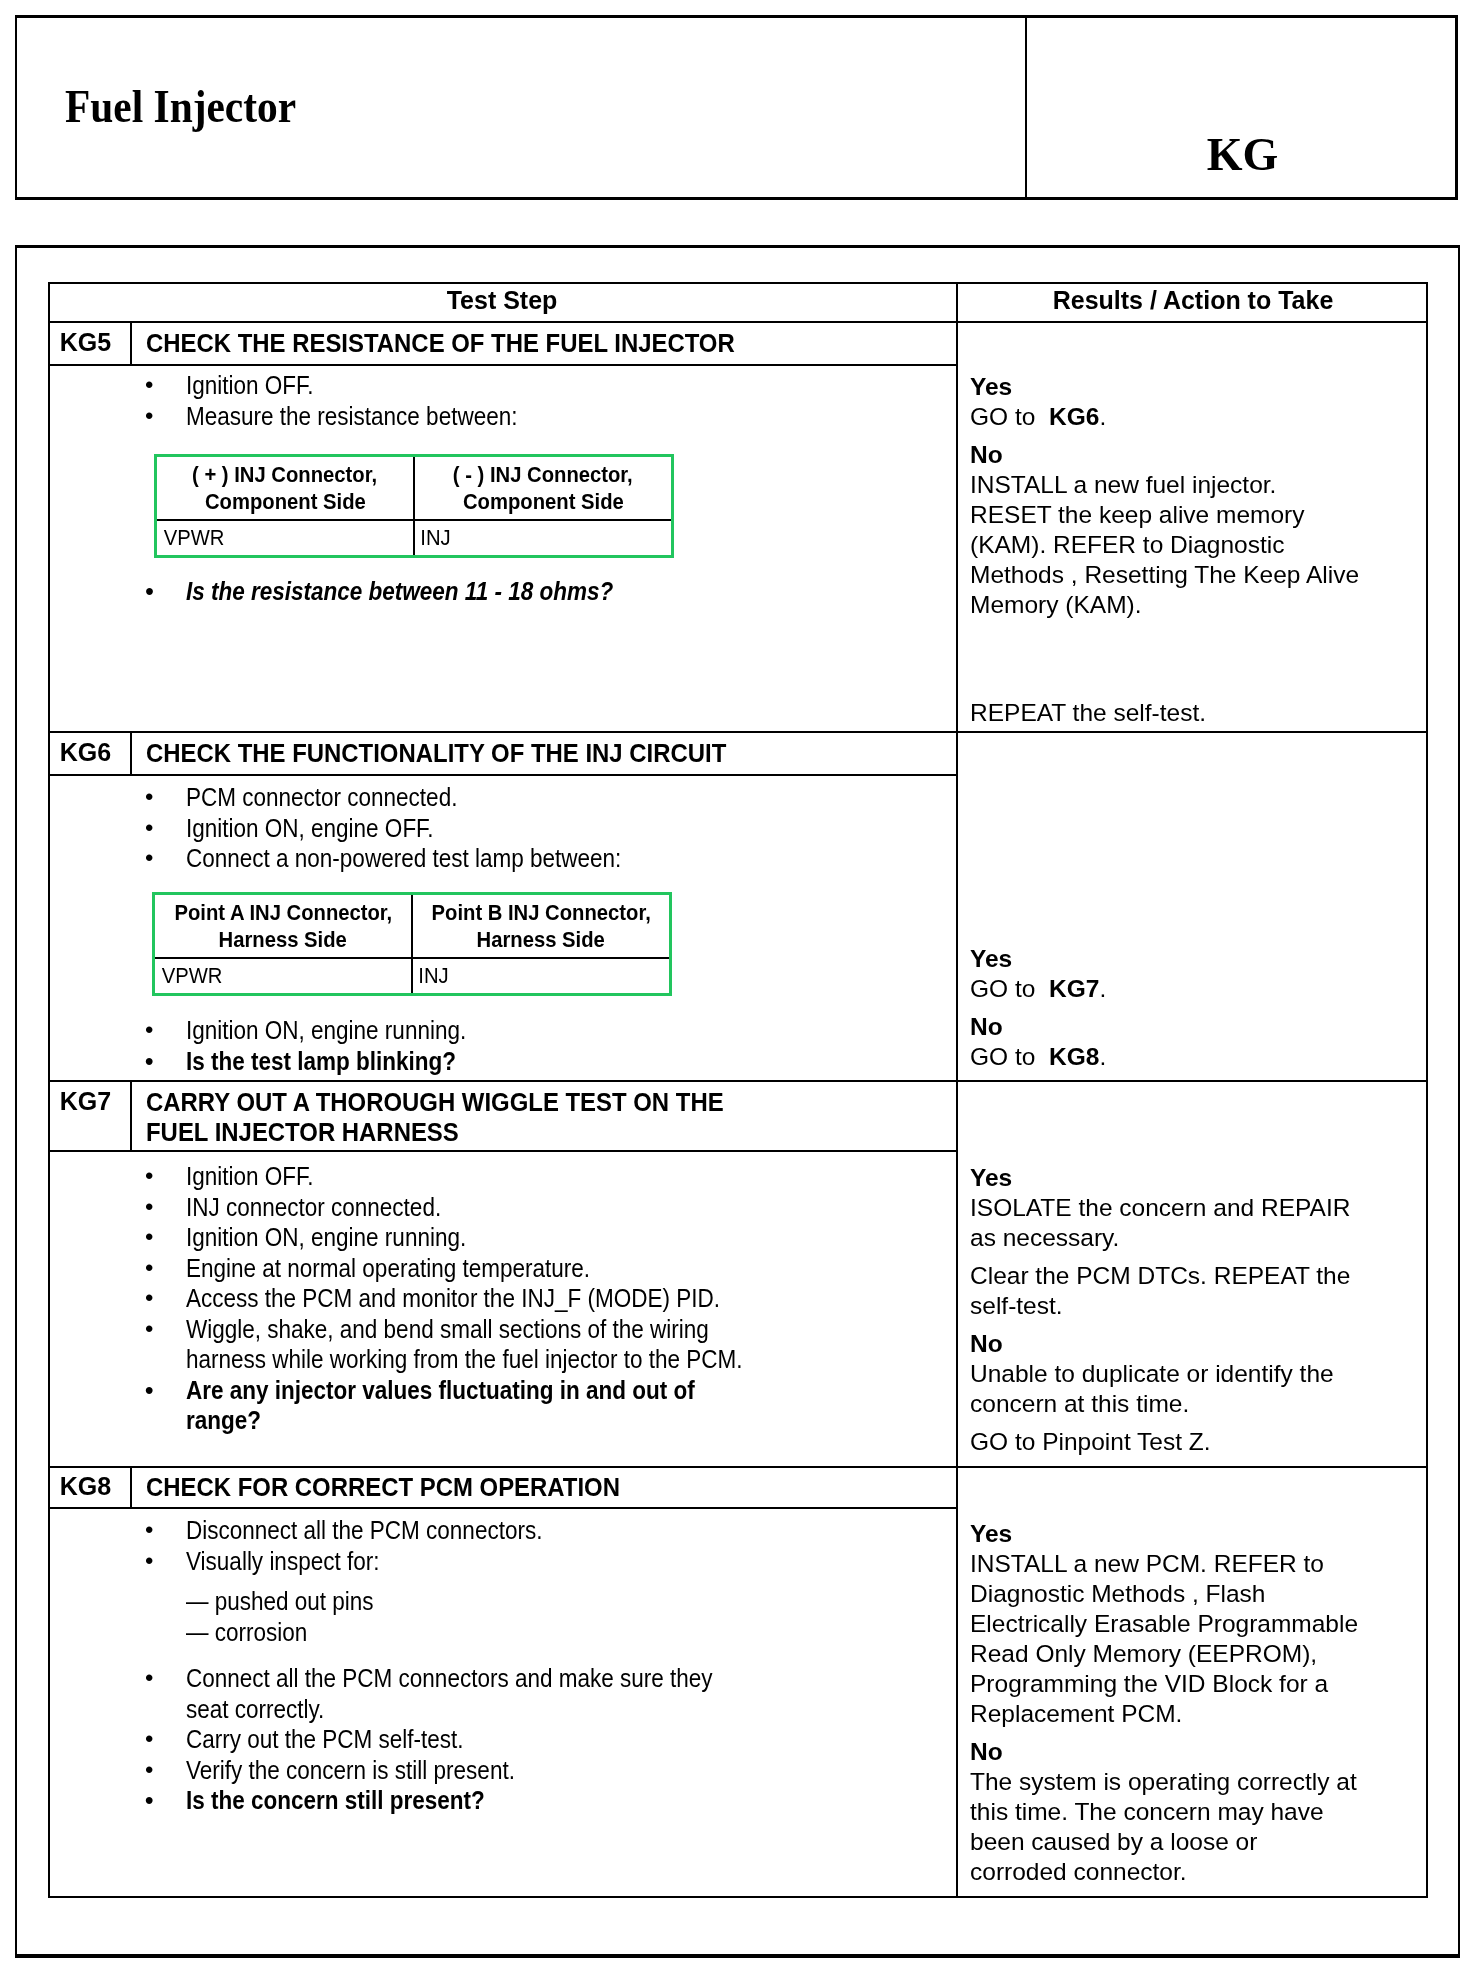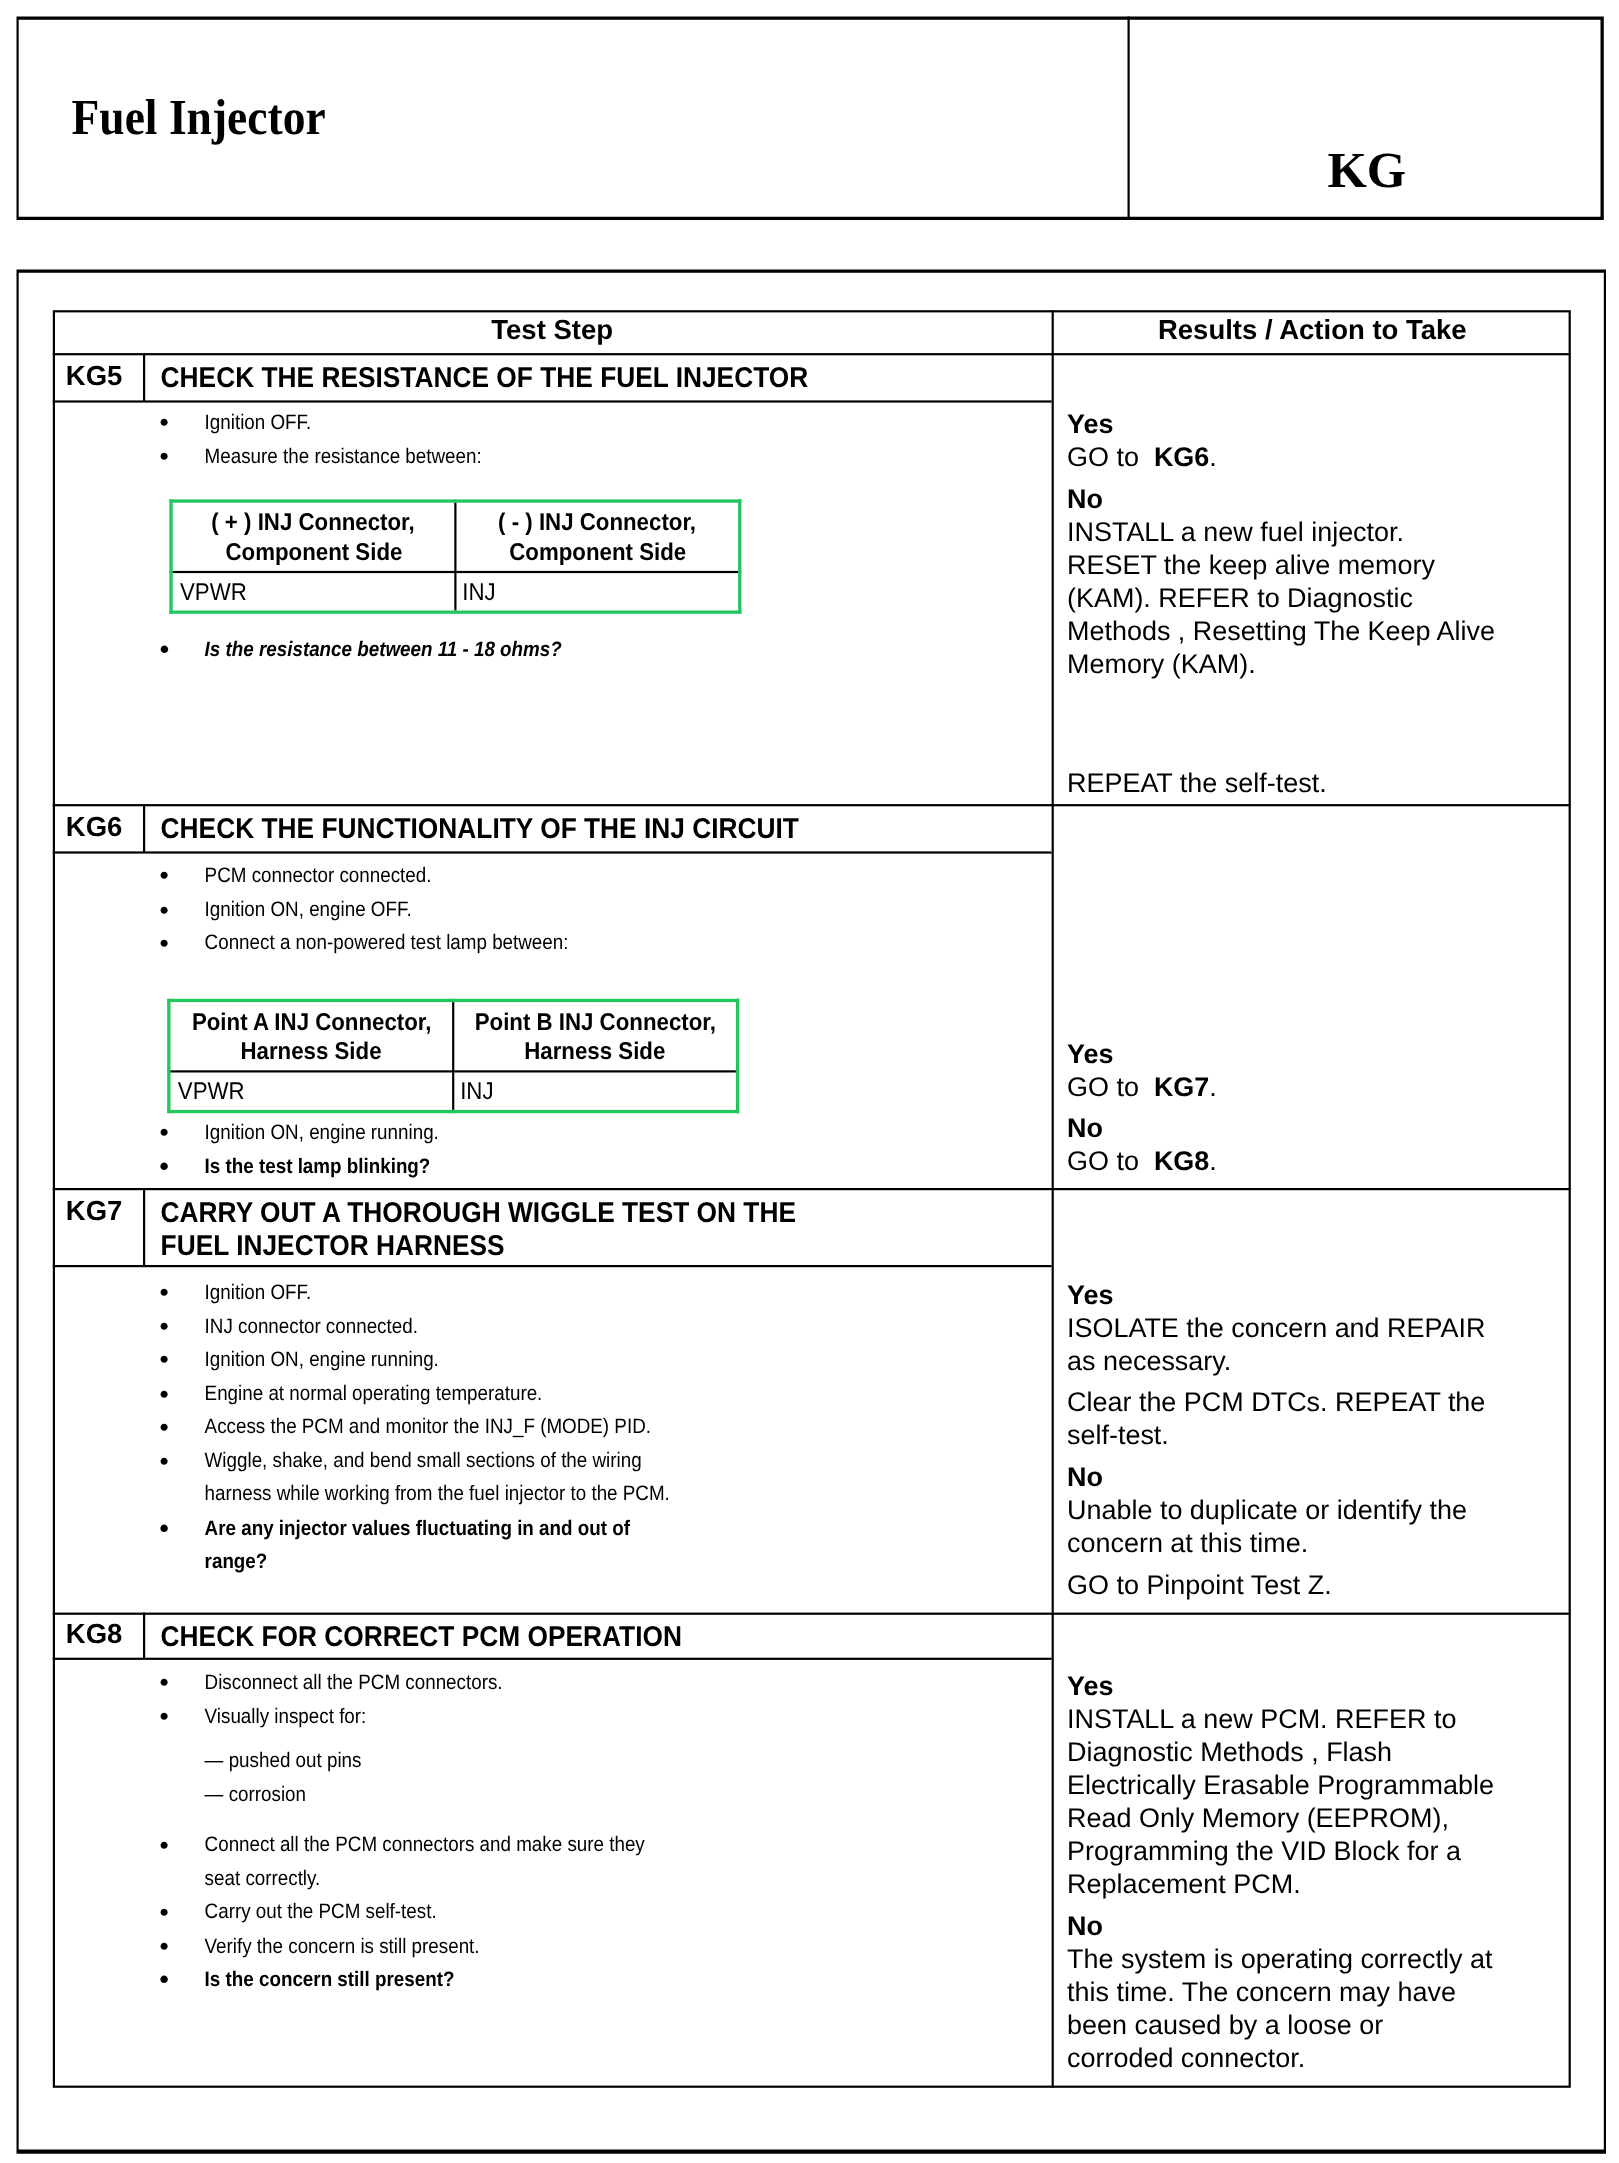--- a/index.html
+++ b/index.html
@@ -14,21 +14,21 @@
   
   #frame { left:15px; top:245px; width:1445px; height:1713px; border:2px solid #000; border-top-width:3px; border-bottom-width:4px; box-sizing:border-box; }
   
   #tbl { left:48px; top:282px; width:1380px; height:1616px; border:2px solid #000; box-sizing:border-box; }
   .hline { position:absolute; height:2px; background:#000; }
   .vline { position:absolute; width:2px; background:#000; }
   .colhead { position:absolute; top:286px; font-weight:bold; font-size:25px; text-align:center; }
   .stepid { position:absolute; left:50px; width:71px; text-align:center; font-weight:bold; font-size:25px; }
   .steptitle { position:absolute; left:146px; font-weight:bold; font-size:26px; line-height:30px; transform:scaleX(0.92); transform-origin:left; white-space:nowrap; }
   ul.bl { position:absolute; margin:0; padding:0; list-style:none; }
-  ul.bl li { position:relative; padding-left:41px; font-size:19px; line-height:30.5px; transform-origin:left; }
+  ul.bl li { position:relative; padding-left:41px; font-size:25px; line-height:30.5px; transform-origin:left; }
   ul.bl li::before { content:"\2022"; position:absolute; left:0; top:0; font-size:24px; }
   ul.bl li .t { display:inline-block; transform:scaleX(0.9); transform-origin:left; white-space:nowrap; }
   ul.bl li.b { font-weight:bold; }
   ul.sub { list-style:none; margin:10px 0 16px 0; padding:0; }
   ul.sub li { padding-left:0; }
   ul.sub li::before { content:none; }
   
   .ct { position:absolute; border:3px solid #22c55e; border-collapse:collapse; font-size:22px; }
   .ct td, .ct th { border:2px solid #000; padding:0; }
   .ct th { font-weight:bold; text-align:center; line-height:27px; height:62px; width:256px; }
@@ -101,21 +101,21 @@
 <div class="hline" style="left:48px; top:774px; width:908px;"></div>
 <div class="vline" style="left:130px; top:731px; height:44px;"></div>
 <div class="stepid" style="top:738px;">KG6</div>
 <div class="steptitle" style="top:738px;">CHECK THE FUNCTIONALITY OF THE INJ CIRCUIT</div>
 
 <ul class="bl" style="left:145px; top:782px;">
   <li><span class="t">PCM connector connected.</span></li>
   <li><span class="t">Ignition ON, engine OFF.</span></li>
   <li><span class="t">Connect a non-powered test lamp between:</span></li>
 </ul>
-<table class="ct" style="left:152px; top:892px;margin-top:16px;">
+<table class="ct" style="left:152px; top:892px;">
   <tbody>
       <tr>
     <th><span class="sc">Point A INJ Connector,</span><br><span class="sc">Harness Side</span></th>
     <th><span class="sc">Point B INJ Connector,</span><br><span class="sc">Harness Side</span></th>
   </tr>
   <tr>
     <td><span class="sc">VPWR</span></td>
     <td><span class="sc">INJ</span></td>
   </tr>
 </tbody>

